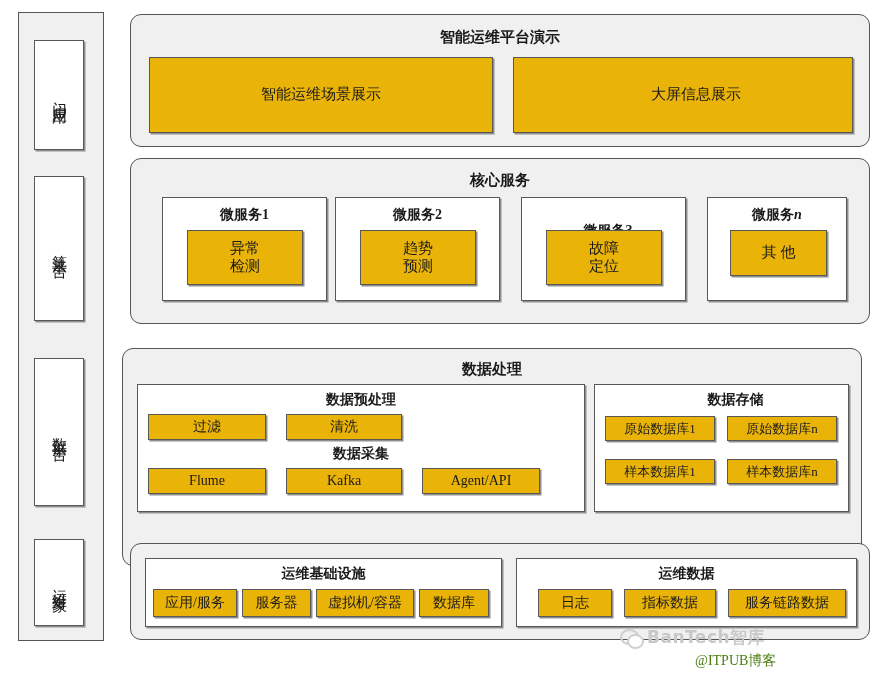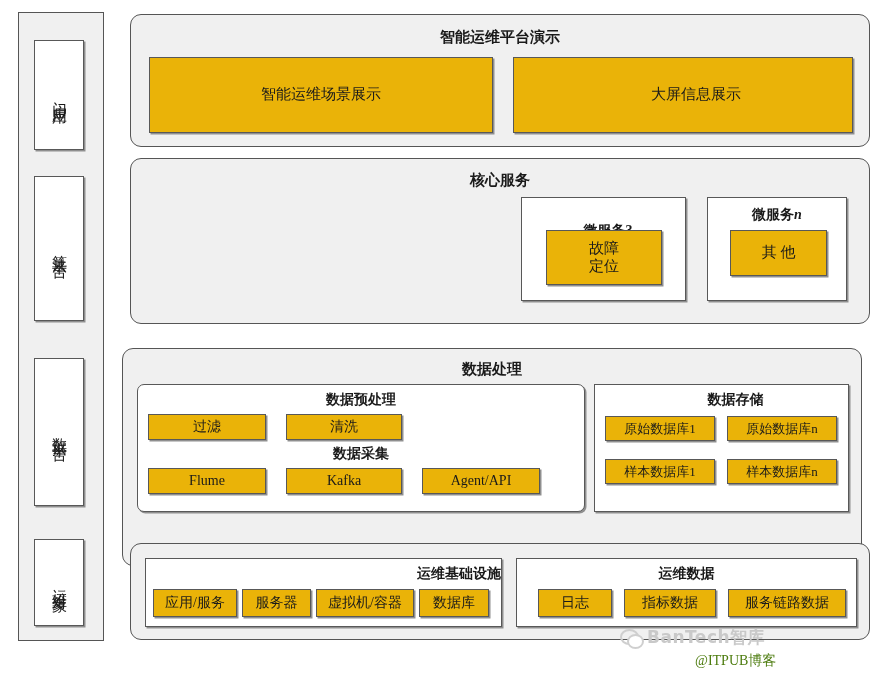--- a/index.html
+++ b/index.html
@@ -183,21 +183,39 @@
       <span>智能运维场景展示</span>
     </div>
     <div class="box f15" style="left:382px;top:42px;width:340px;height:76px;padding-left:26px;">
       <span>大屏信息展示</span>
     </div>
   </div>
 
   <div class="panel" style="left:130px;top:158px;width:740px;height:166px;">
     <div class="panel-title" style="top:12px;">核心服务</div>
 
-
+    <div class="subpanel" style="left:31px;top:38px;width:165px;height:104px;">
+      <div class="sub-title" style="top:8px;">
+        <span>微服务</span><span>1</span>
+      </div>
+      <div class="box f15" style="left:24px;top:32px;width:116px;height:55px;flex-direction:column;">
+        <span>异常</span>
+        <span>检测</span>
+      </div>
+    </div>
+
+    <div class="subpanel" style="left:204px;top:38px;width:165px;height:104px;">
+      <div class="sub-title" style="top:8px;">
+        <span>微服务</span><span>2</span>
+      </div>
+      <div class="box f15" style="left:24px;top:32px;width:116px;height:55px;flex-direction:column;">
+        <span>趋势</span>
+        <span>预测</span>
+      </div>
+    </div>
 
     <div class="subpanel" style="left:390px;top:38px;width:165px;height:104px;">
       <div class="sub-title" style="top:24px;padding-left:9px;">
         <span>微服务</span><span>3</span>
       </div>
       <div class="box f15" style="left:24px;top:32px;width:116px;height:55px;flex-direction:column;">
         <span>故障</span>
         <span>定位</span>
       </div>
     </div>
@@ -208,21 +226,21 @@
       </div>
       <div class="box f15" style="left:22px;top:32px;width:97px;height:46px;">
         <span>其 他</span>
       </div>
     </div>
   </div>
 
   <div class="panel" style="left:122px;top:348px;width:740px;height:218px;">
     <div class="panel-title" style="top:11px;">数据处理</div>
 
-    <div class="subpanel" style="left:14px;top:35px;width:448px;height:128px;border-radius:7px;">
+    <div class="subpanel" style="left:14px;top:35px;width:448px;height:128px;">
       <div class="sub-title" style="top:6px;">数据预处理</div>
       <div class="box f14" style="left:10px;top:29px;width:118px;height:26px;">
         <span>过滤</span>
       </div>
       <div class="box f14" style="left:148px;top:29px;width:116px;height:26px;">
         <span>清洗</span>
       </div>
 
       <div class="sub-title" style="top:60px;">数据采集</div>
       <div class="box f14" style="left:10px;top:83px;width:118px;height:26px;">
@@ -249,21 +267,21 @@
       </div>
       <div class="box f13" style="left:132px;top:74px;width:110px;height:25px;">
         <span>样本数据库n</span>
       </div>
     </div>
   </div>
 
   <div class="panel" style="left:130px;top:543px;width:740px;height:97px;">
 
     <div class="subpanel" style="left:14px;top:14px;width:357px;height:69px;">
-      <div class="sub-title" style="top:6px;text-align:right;">运维基础设施</div>
+      <div class="sub-title" style="top:6px;">运维基础设施</div>
       <div class="box f14" style="left:7px;top:30px;width:84px;height:28px;">
         <span>应用/服务</span>
       </div>
       <div class="box f14" style="left:96px;top:30px;width:69px;height:28px;">
         <span>服务器</span>
       </div>
       <div class="box f14" style="left:170px;top:30px;width:98px;height:28px;">
         <span>虚拟机/容器</span>
       </div>
       <div class="box f14" style="left:273px;top:30px;width:70px;height:28px;">

